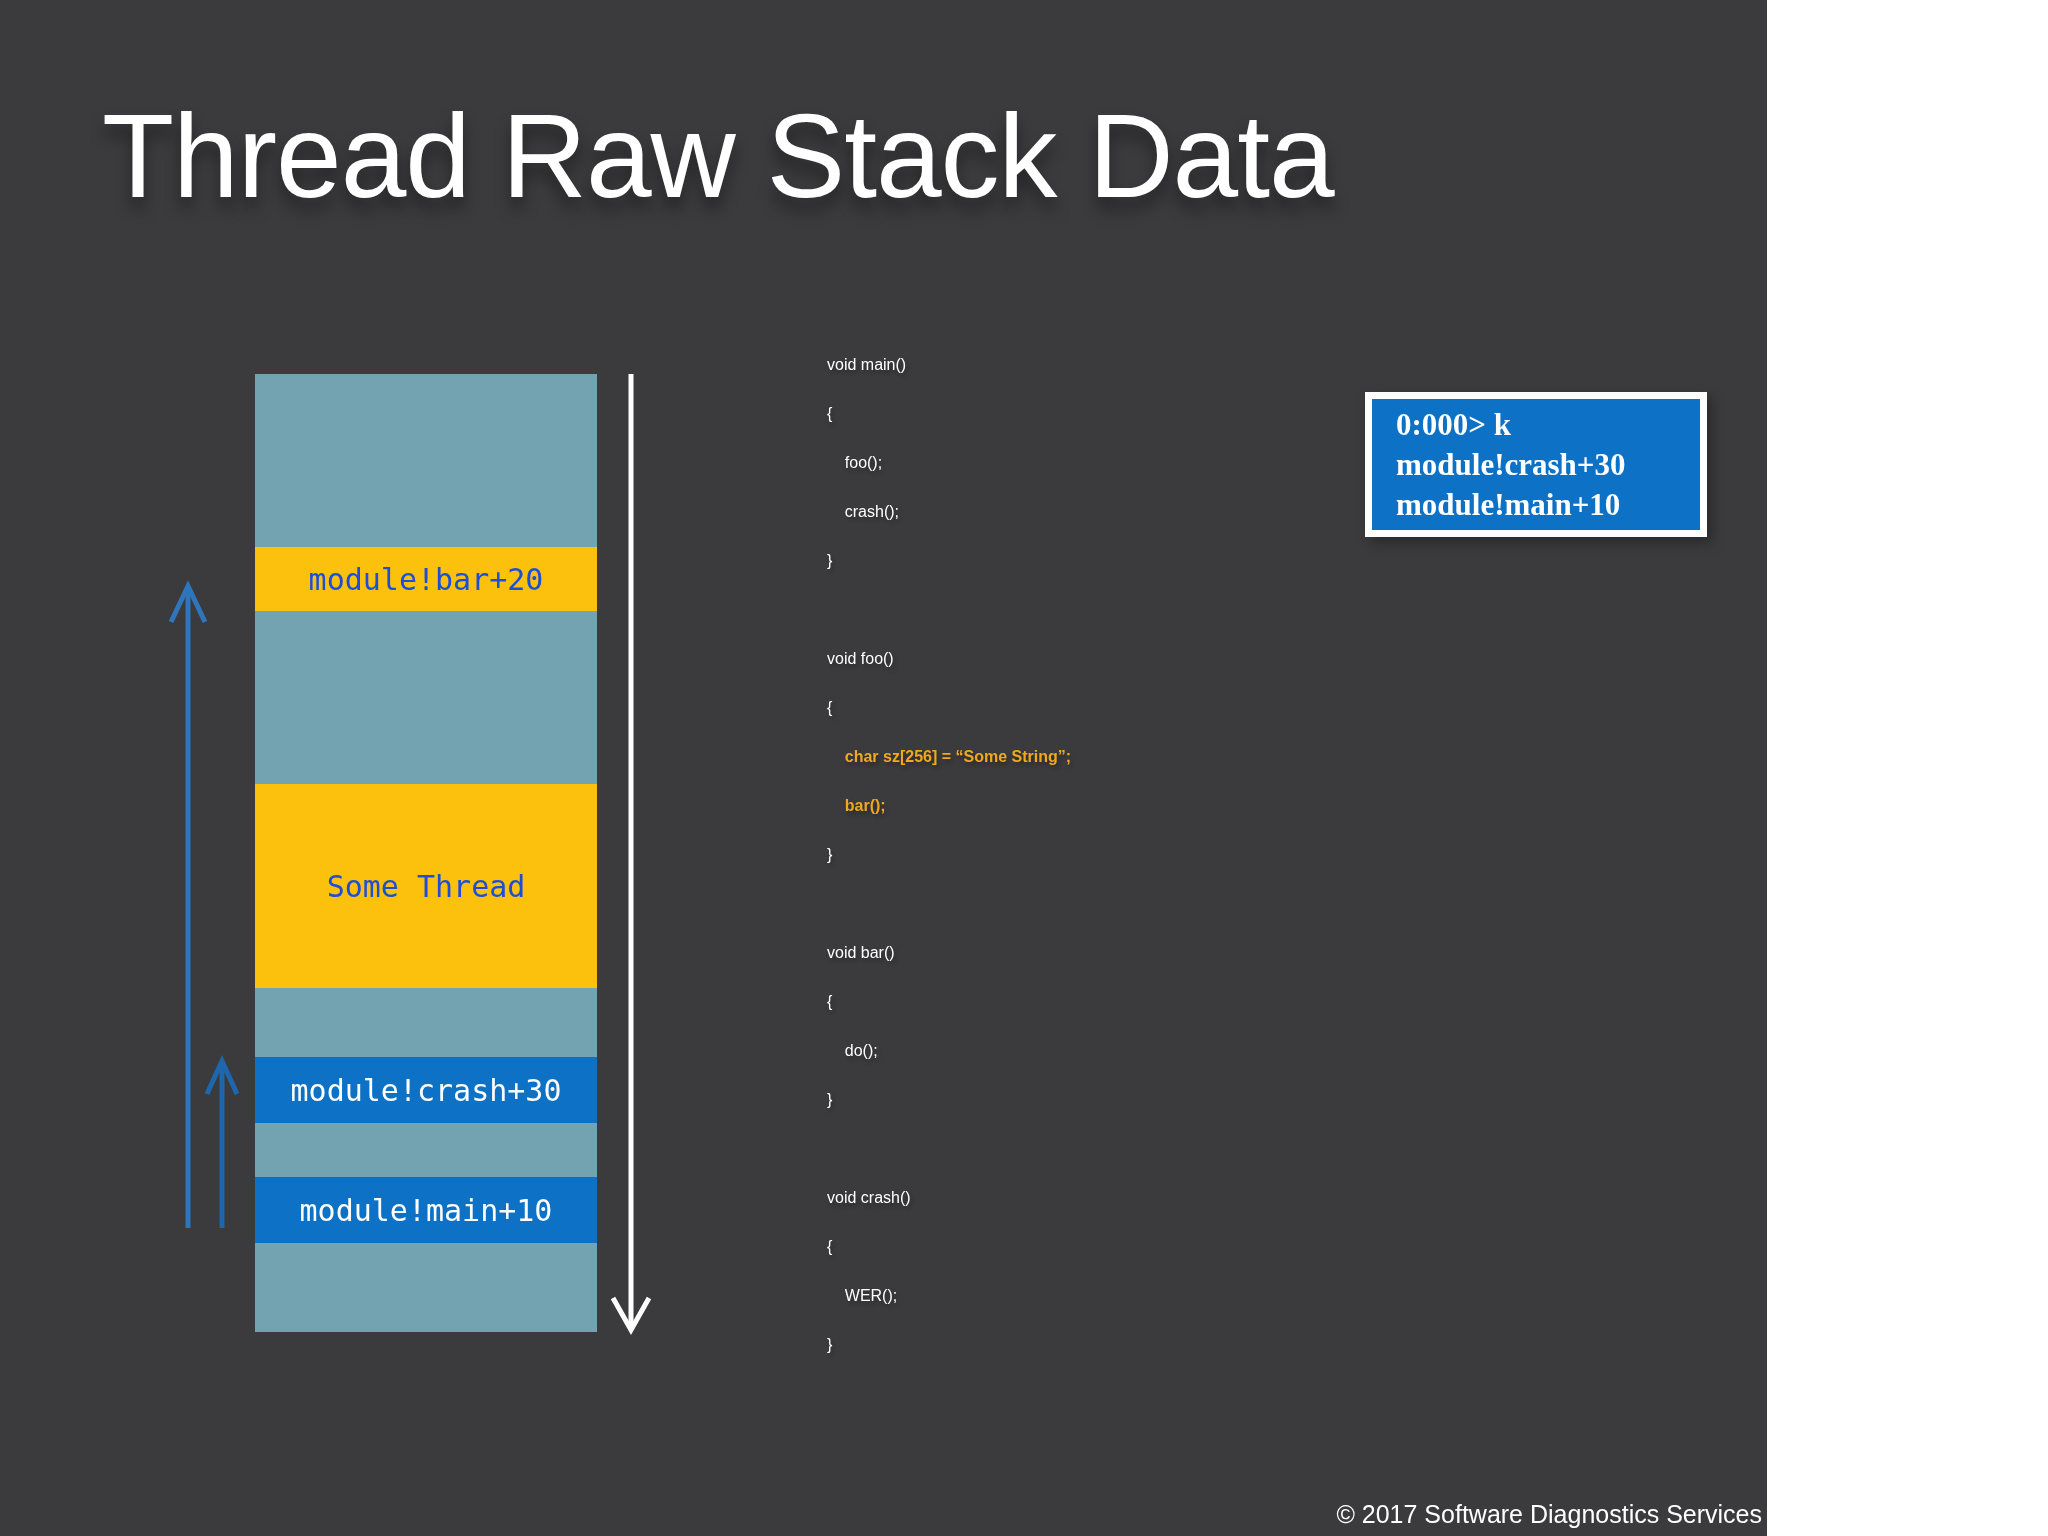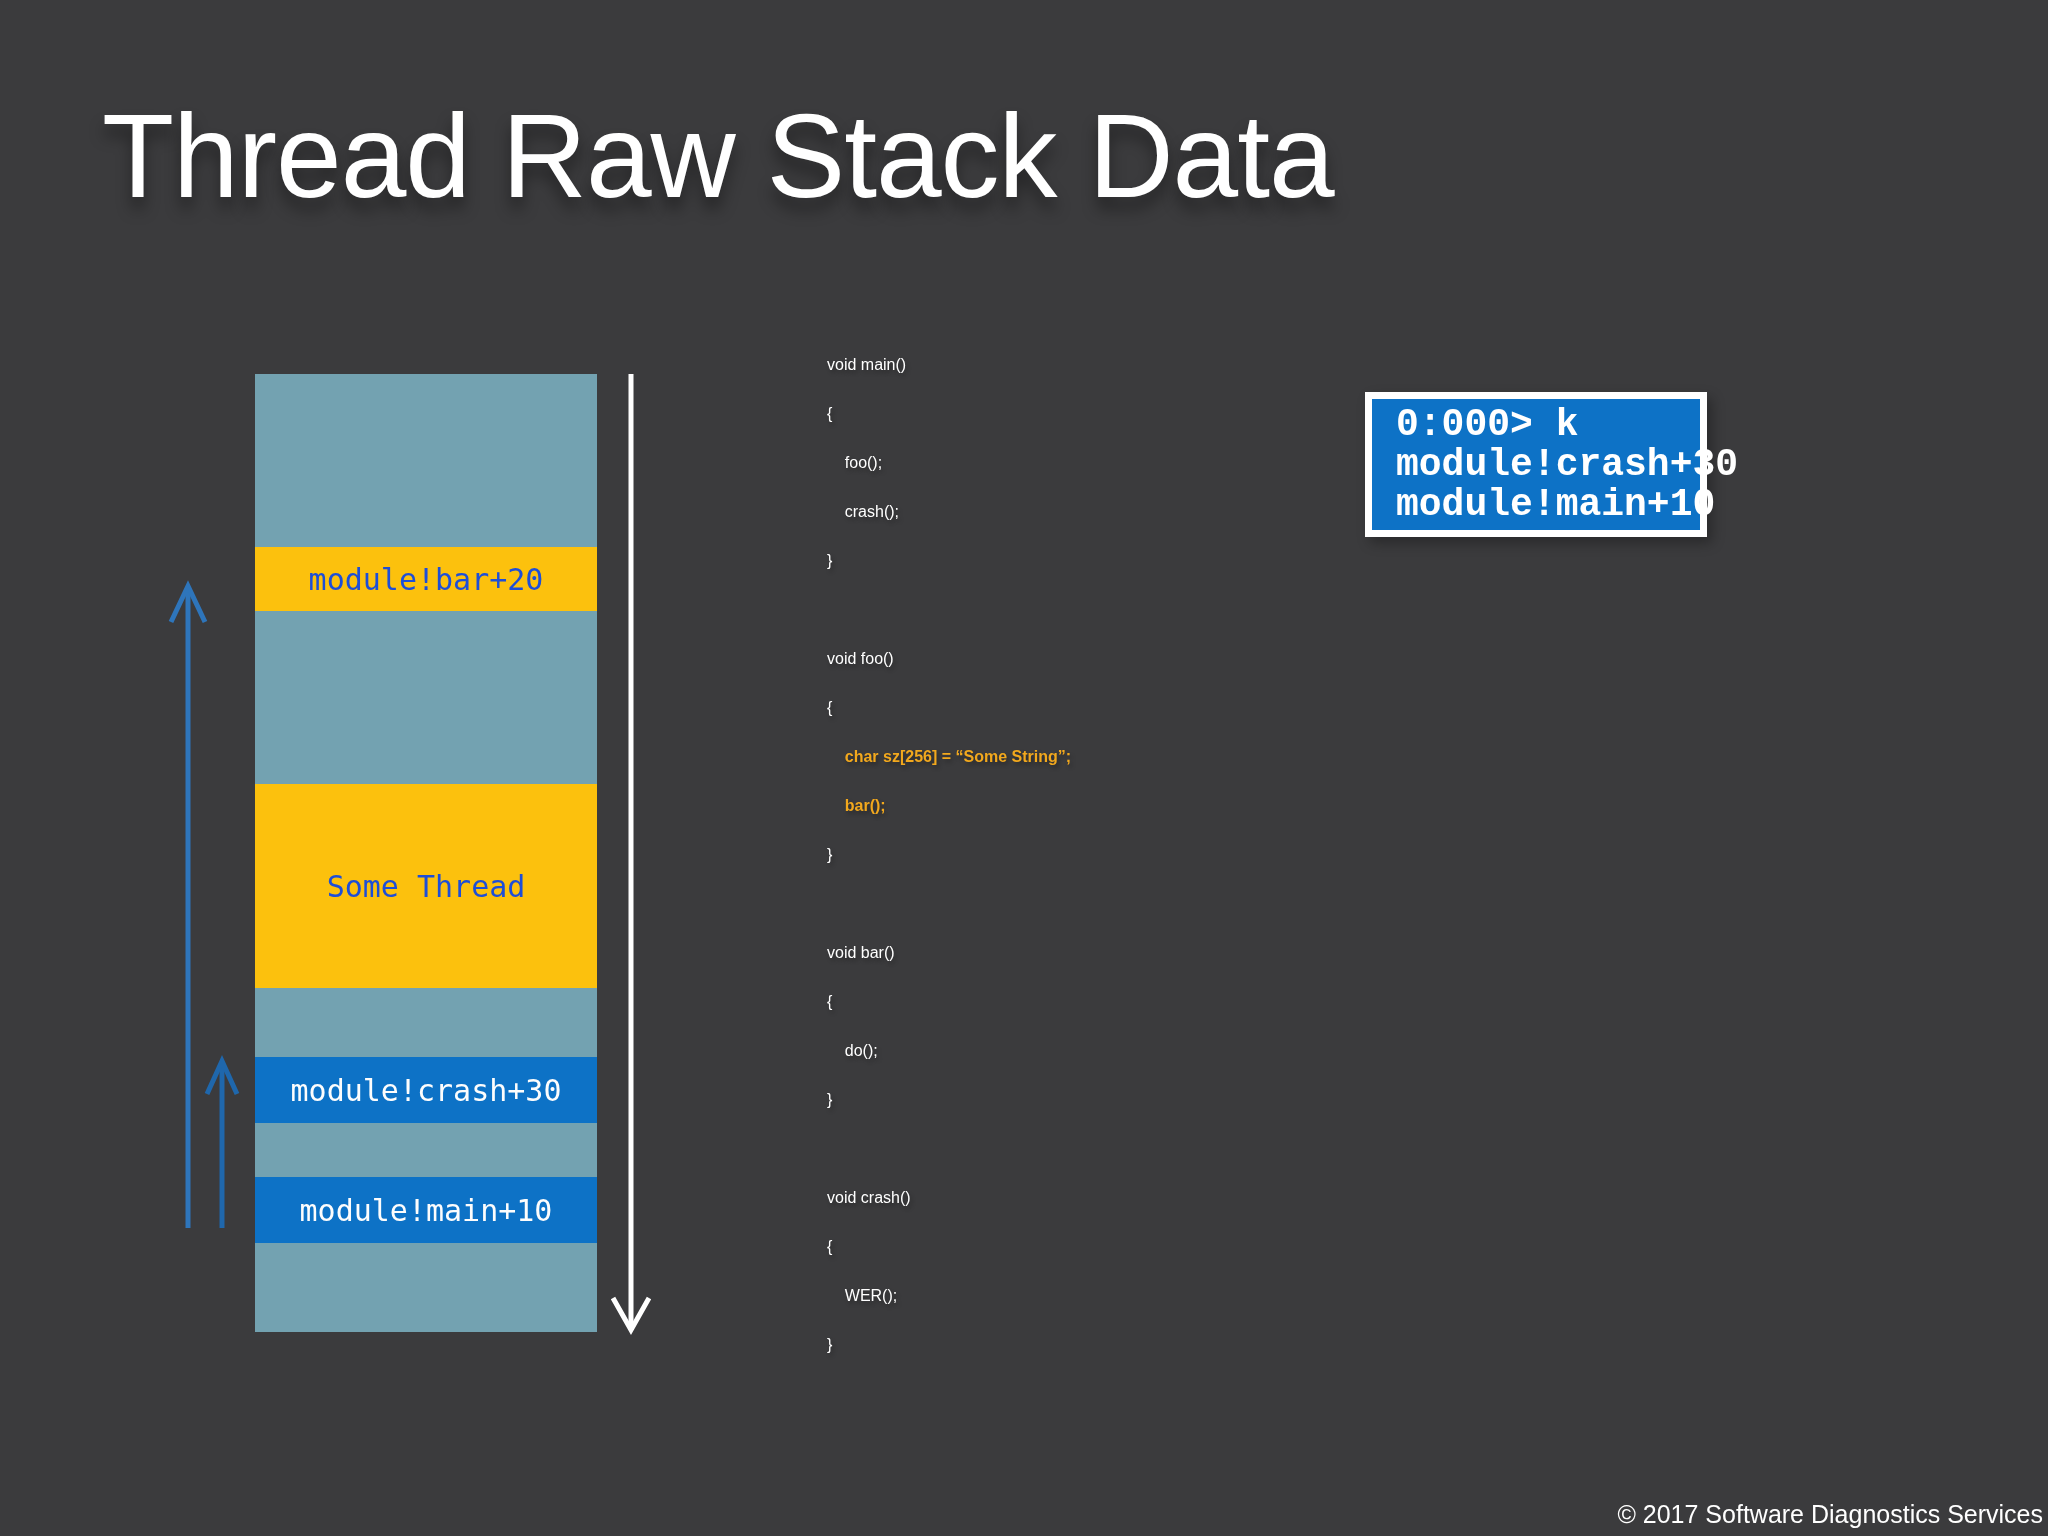--- a/index.html
+++ b/index.html
@@ -1,20 +1,20 @@
 <!DOCTYPE html>
 <html style="--background: #3b3b3d; --stack-teal: #73a2b1; --gold: #fcc10d; --accent-blue: #0d72c6; --code-gold: #f2a81d; --arrow-blue: #2e75bb; --arrow-blue-dark: #1f67ac; --text-white: #ffffff;"><head>
 <meta charset="utf-8">
 <style>
   * { margin:0; padding:0; box-sizing:border-box; }
   html,body { width:2048px; height:1536px; }
   body { font-family:"Liberation Sans", sans-serif; overflow:hidden; }
 
   .slide {
-    position:relative; width:2048px; height:1536px;
+    position:relative; width:1767px; height:1536px;
     background: var(--background, #3b3b3d);
   }
 
   .title {
     position:absolute; left:102px; top:88px;
     font-size:118px; font-weight:400; letter-spacing:-1px;
     color: var(--text-white, #fff);
     text-shadow: 0 12px 16px rgba(0,0,0,0.40);
     white-space:nowrap;
   }
@@ -47,22 +47,22 @@
   }
   .code .gold { color: var(--code-gold, #f2a81d); font-weight:bold; }
 
   
   .console {
     position:absolute; left:1365px; top:392px; width:342px; height:145px;
     background: var(--accent-blue, #0d72c6);
     border:7px solid var(--text-white, #fff);
     box-shadow: 5px 6px 12px rgba(0,0,0,0.30);
     padding:6px 0 0 24px;
-    font-family:Liberation Mono, monospace;
-    font-size:38px; font-weight:bold; line-height:40px;
+    font-family:Liberation Serif, serif;
+    font-size:31px; font-weight:bold; line-height:40px;
     color: var(--text-white, #fff);
     white-space:pre;
   }
 
   .copyright {
     position:absolute; right:5px; bottom:7px;
     font-size:25px; color: var(--text-white, #fff);
     white-space:nowrap;
   }
 </style>

